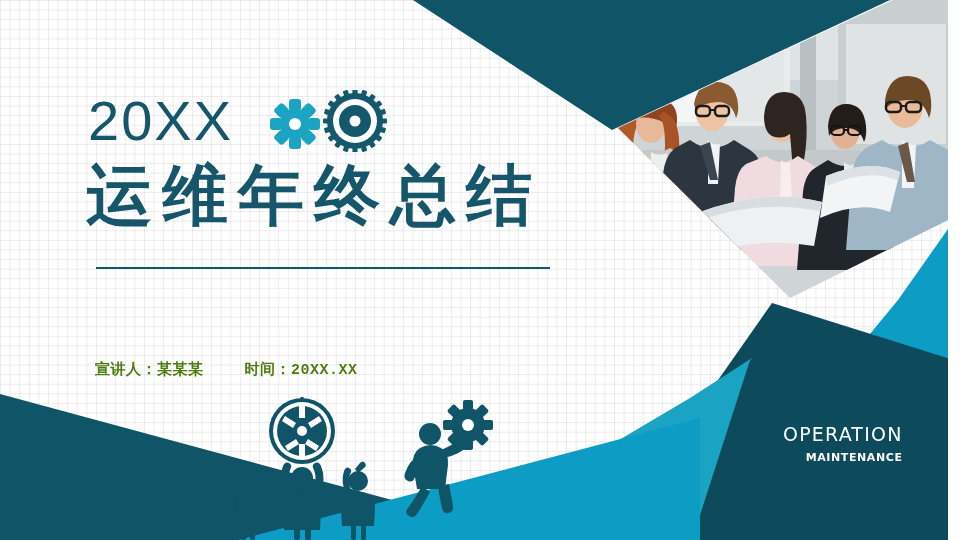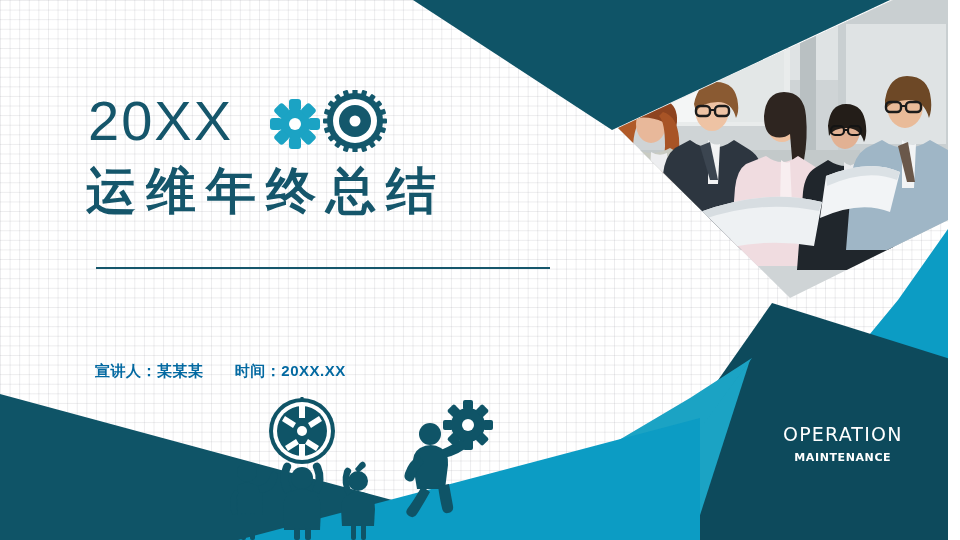--- a/index.html
+++ b/index.html
@@ -35,48 +35,48 @@
     display:flex;align-items:center;gap:26px;
   }
   .year{
     font-size:56px;line-height:56px;font-weight:400;
     letter-spacing:2px;color:#15566b;
     font-family:"Liberation Sans","DejaVu Sans",sans-serif;
   }
   .gears{display:flex;align-items:center;}
   .main-title{
     position:absolute;left:86px;top:160px;
-    font-size:50px;line-height:70px;font-weight:700;
+    font-size:66px;line-height:70px;font-weight:700;
     letter-spacing:10px;color:#15566b;
     white-space:nowrap;
-    font-family:Liberation Mono, monospace;
+    font-family:Liberation Sans, sans-serif;
   }
   .divider{
     position:absolute;left:96px;top:267px;width:454px;height:2px;
     background:#15566b;
   }
   .sub-en{
     position:absolute;left:97px;top:297px;width:470px;
     font-family:"DejaVu Sans Mono","Liberation Mono",monospace;
     font-size:11.5px;line-height:22px;color:#2a4a5a;
     letter-spacing:.2px;
   }
   .presenter{
     position:absolute;left:95px;top:360px;
-    font-size:15px;line-height:22px;font-weight:700;color:#0369a1;
-    font-family:Liberation Sans, sans-serif;
+    font-size:15px;line-height:22px;font-weight:700;color:#4d7c0f;
+    font-family:Liberation Mono, monospace;
     letter-spacing:.5px;
     white-space:nowrap;
   }
   .presenter .gap{display:inline-block;width:22px;}
 
   
   .caption{
     position:absolute;left:783px;top:422px;
-    color:#ffffff;text-align:center;
+    color:#ffffff;text-align:right;
   }
   .caption .line1{
     font-size:19px;line-height:24px;letter-spacing:1.2px;font-weight:400;
     font-family:"DejaVu Sans","Liberation Sans",sans-serif;
   }
   .caption .line2{
     font-size:11px;line-height:20px;letter-spacing:.6px;font-weight:700;
     font-family:"DejaVu Sans","Liberation Sans",sans-serif;
     margin-top:2px;
   }

